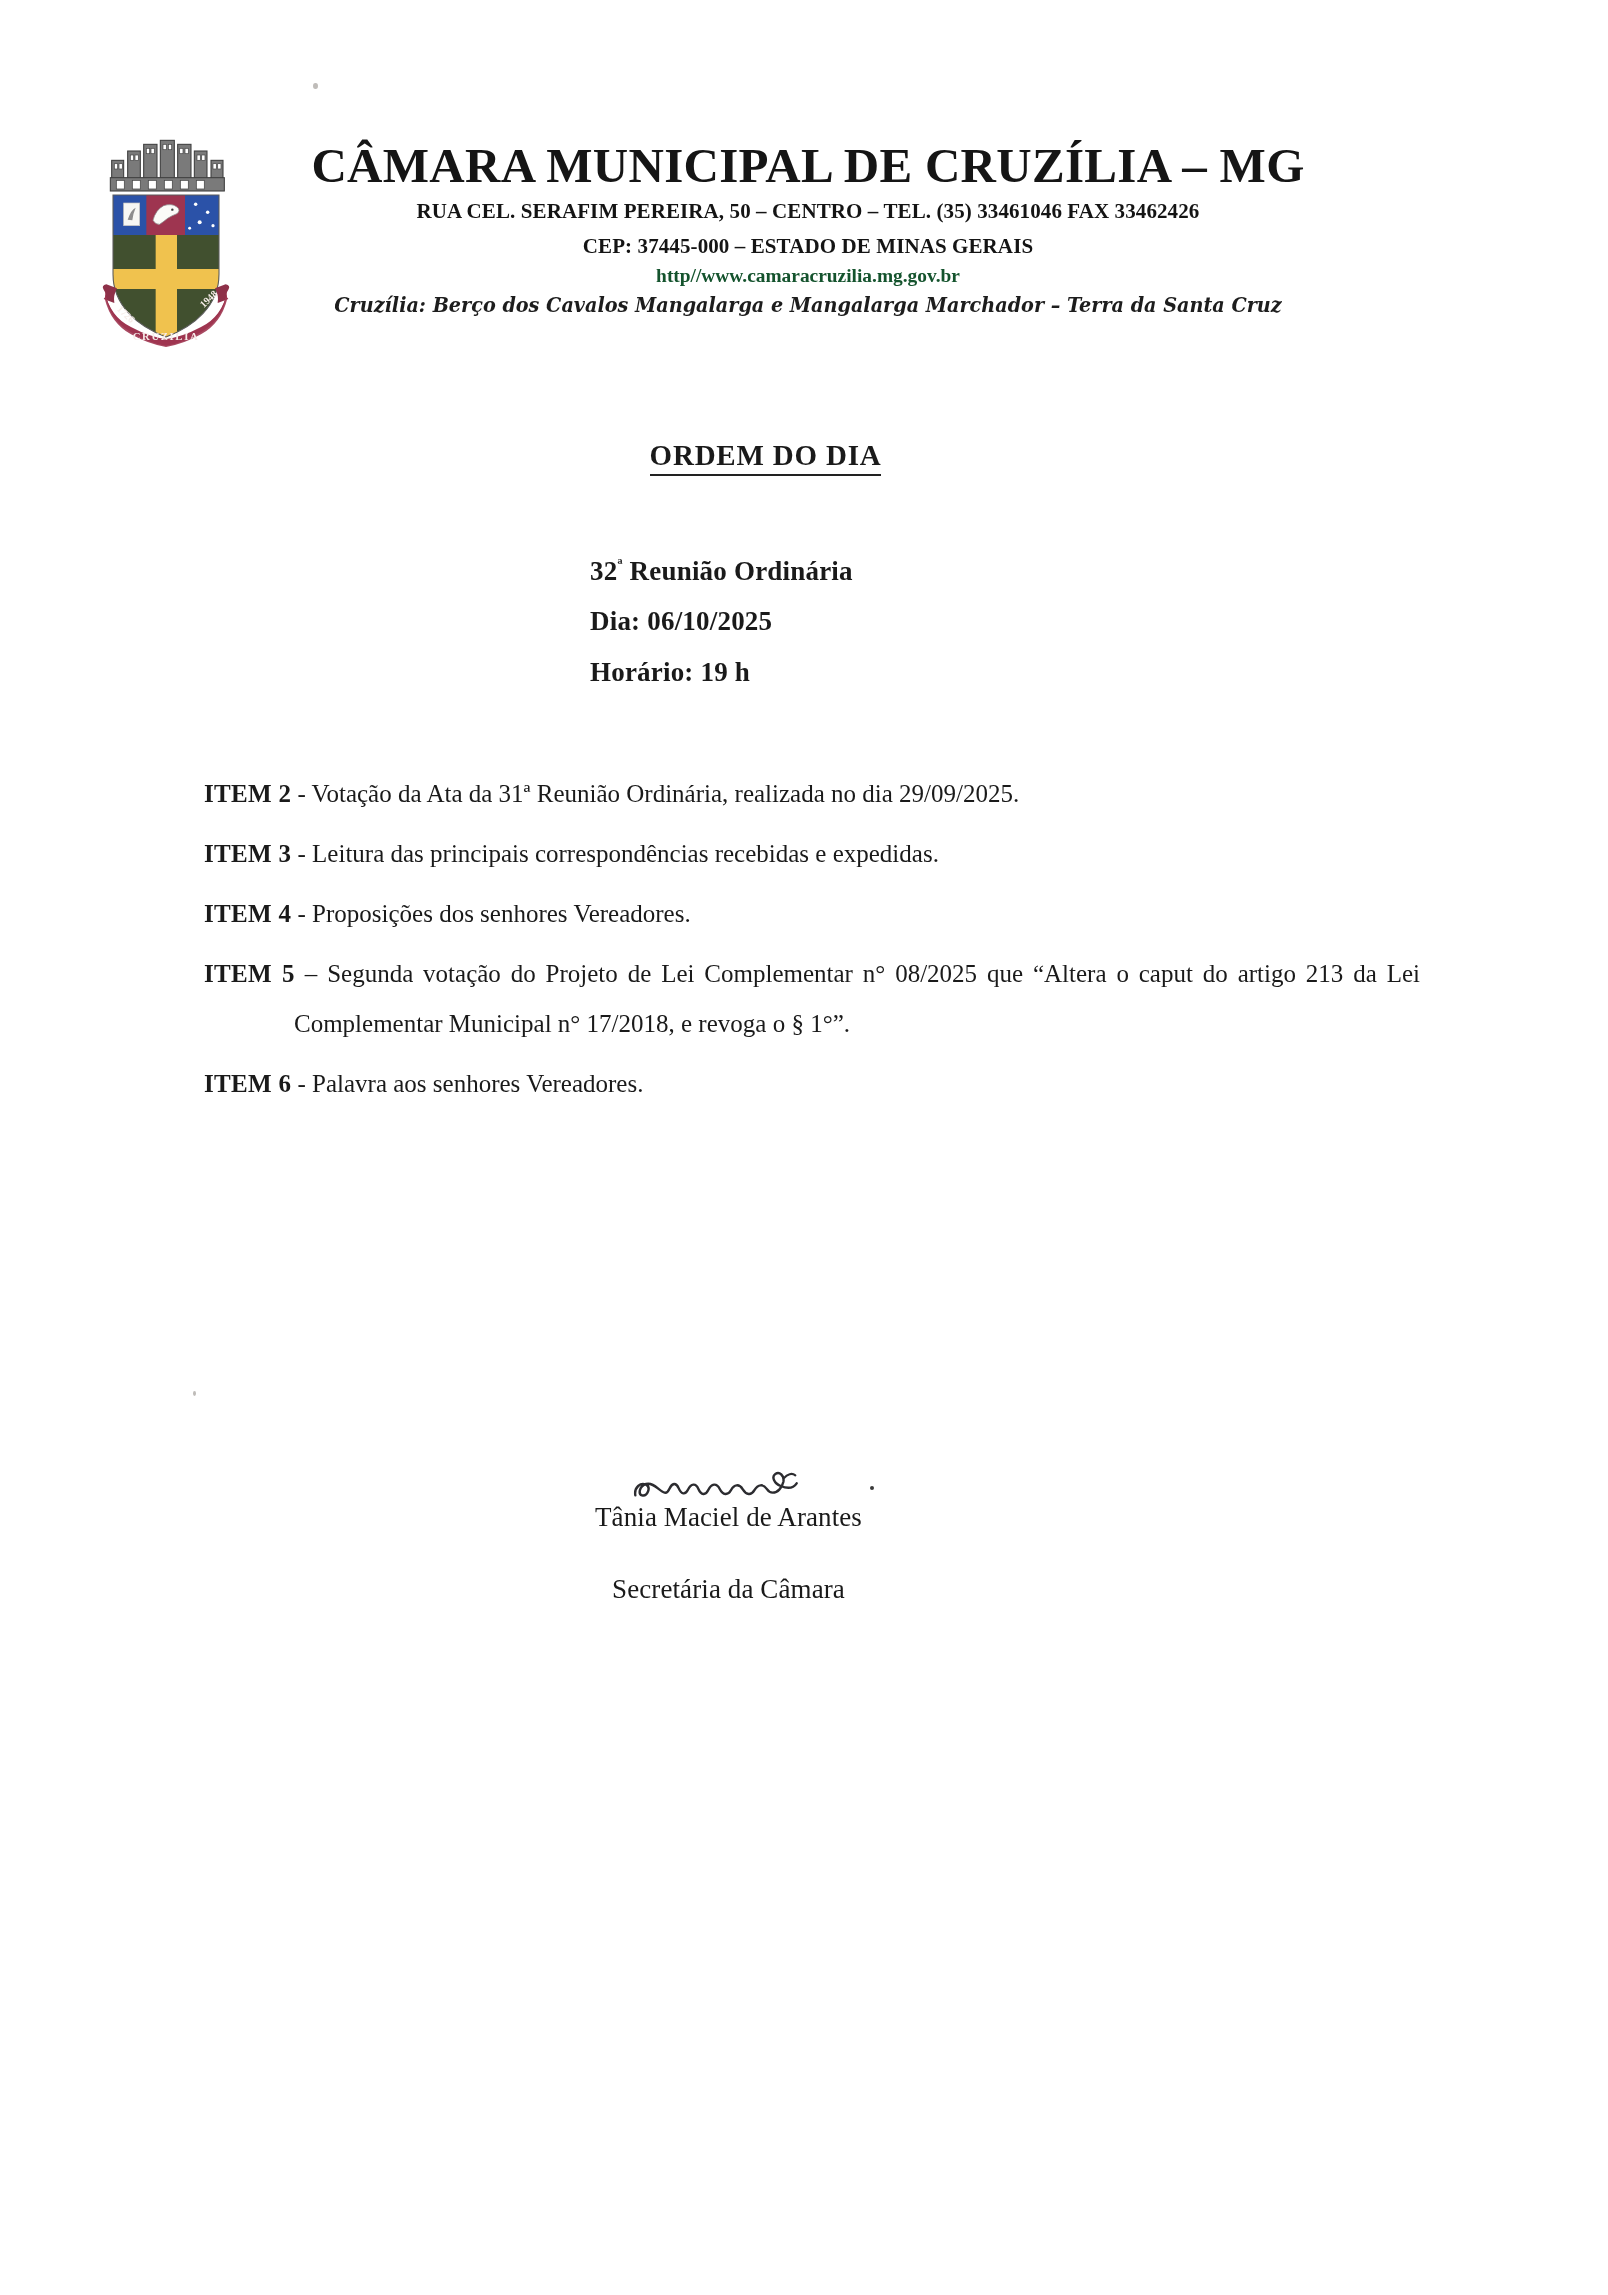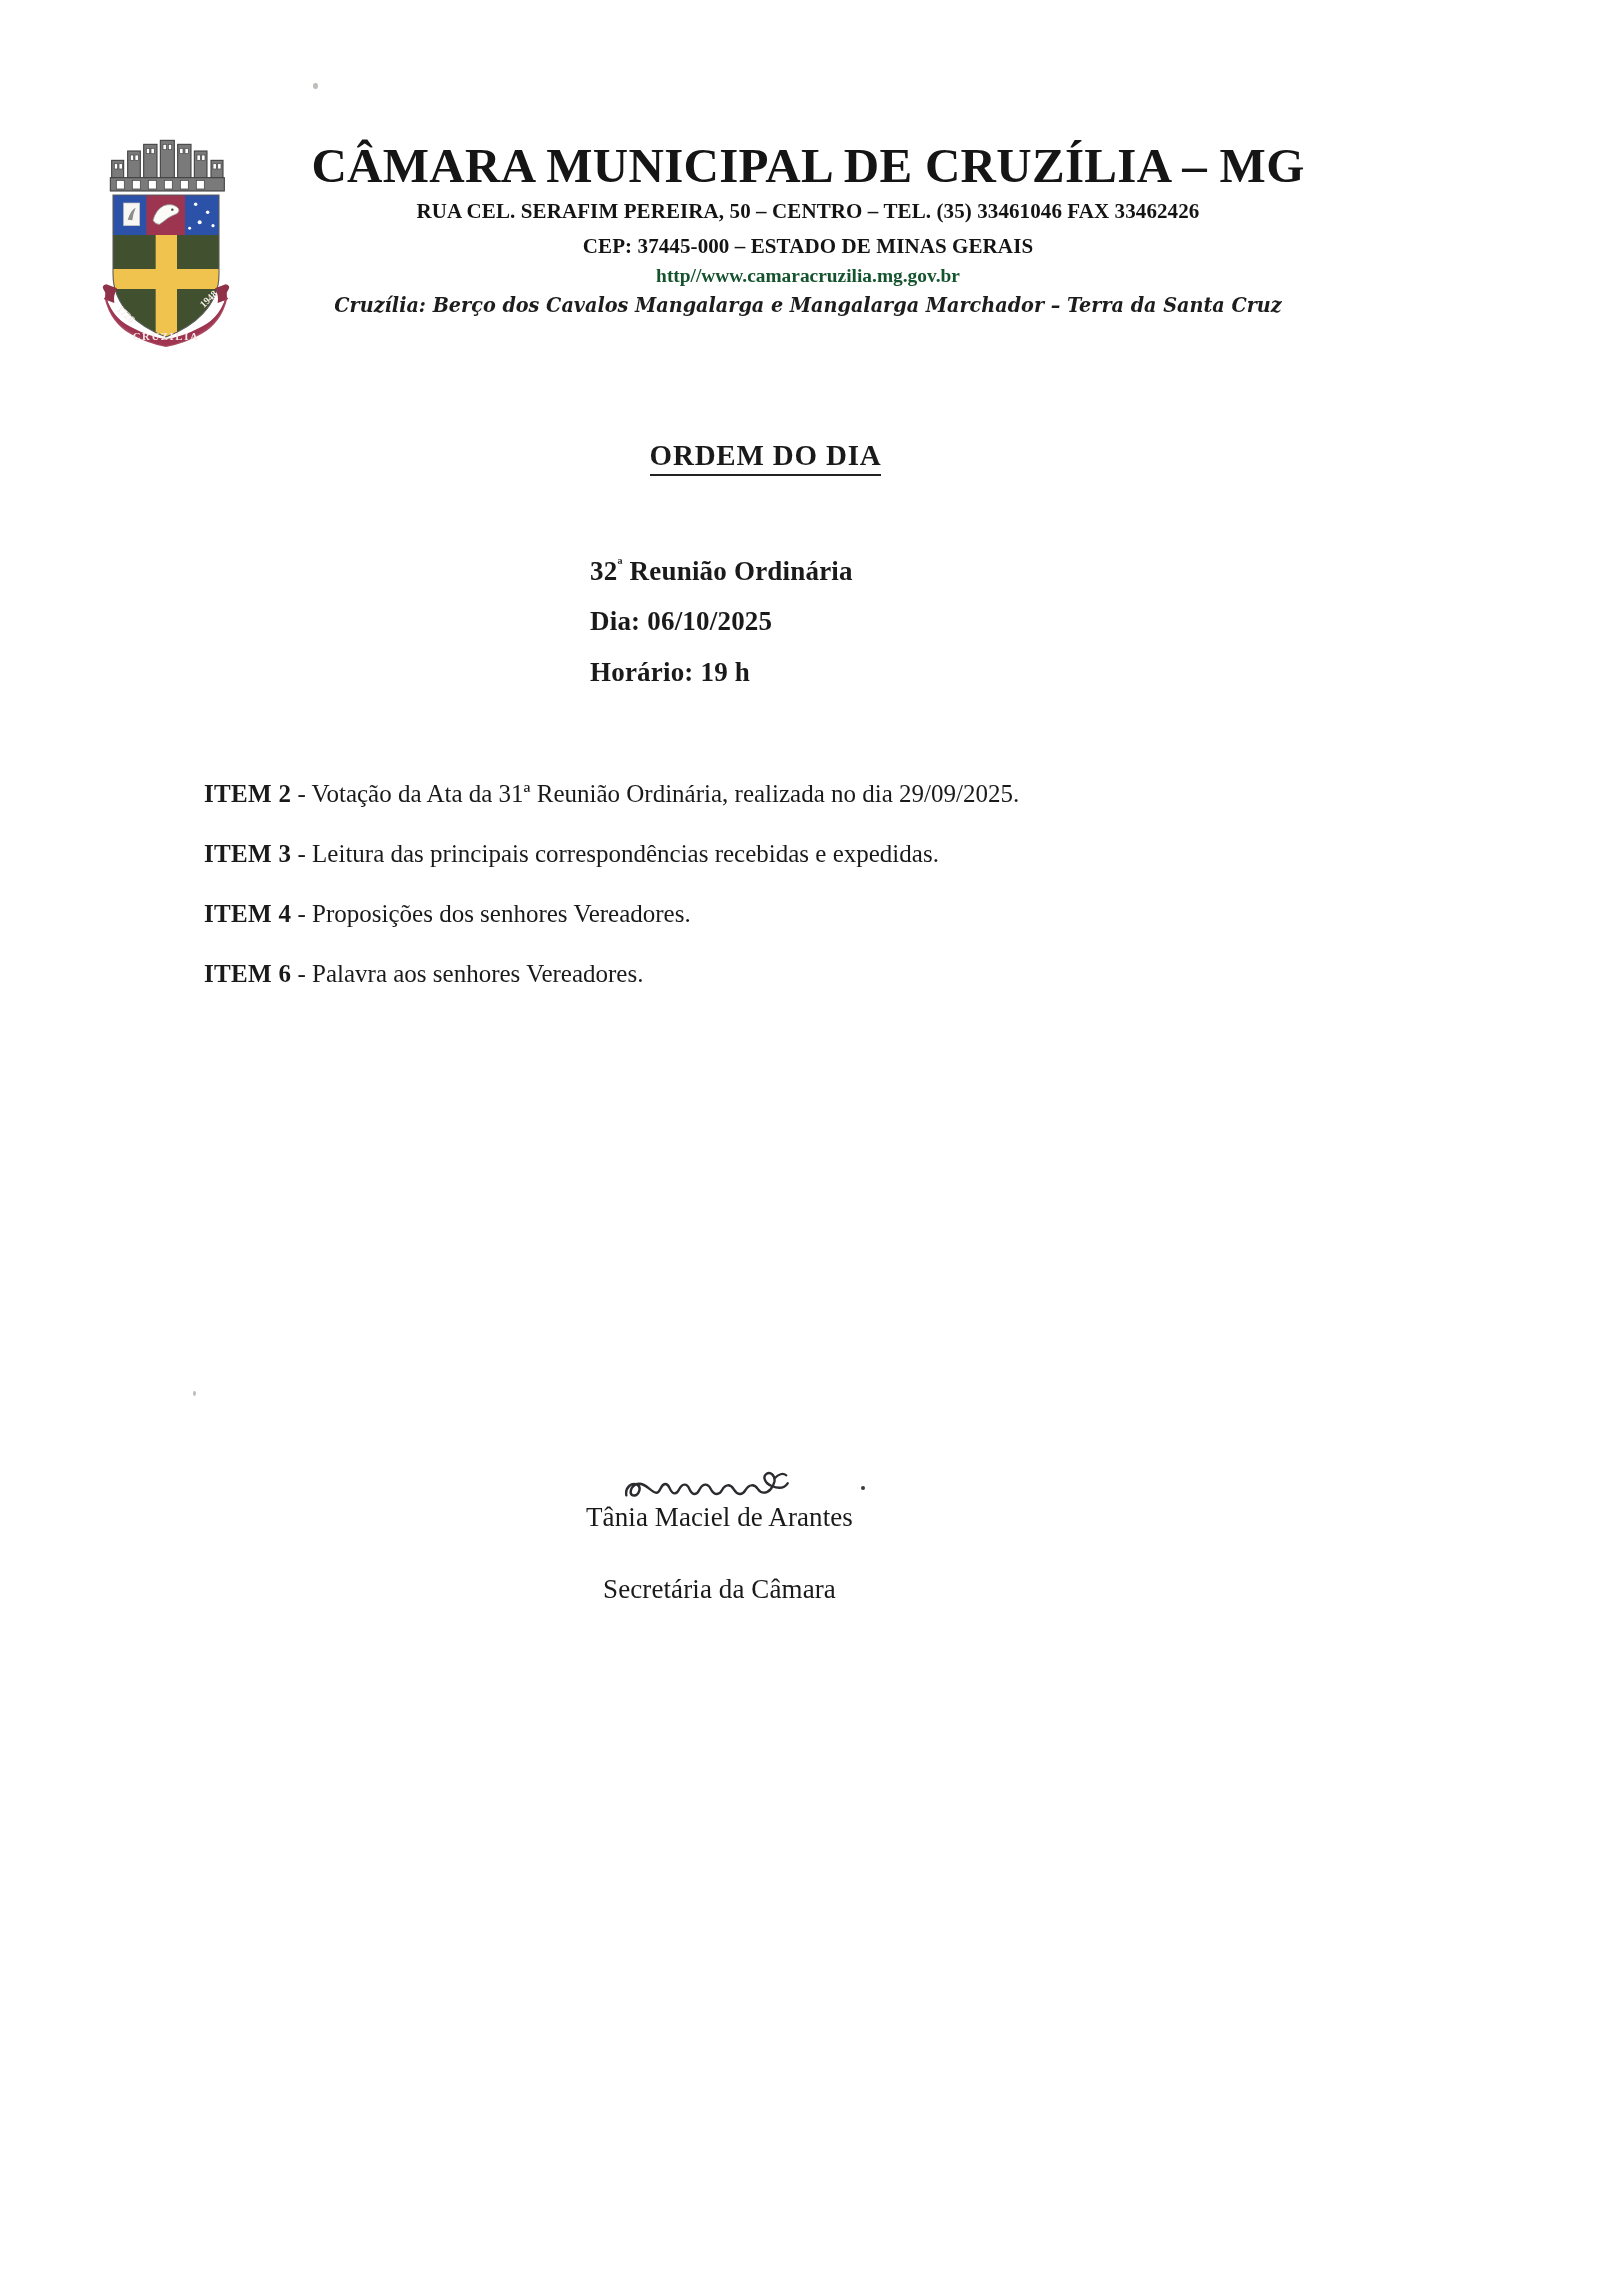--- a/index.html
+++ b/index.html
@@ -137,21 +137,21 @@
     letter-spacing: 0.3px;
   }
   .item-wrap {
     padding-left: 90px;
     text-indent: -90px;
   }
 
   
   .signature {
     position: absolute;
-    left: 8px;
+    left: 17px;
     top: 1501px;
     width: 1423px;
     text-align: center;
   }
   .sig-name-row {
     position: relative;
     display: inline-block;
   }
   .sig-scribble {
     position: absolute;
@@ -302,20 +302,25 @@
         <span class="lbl">ITEM 3</span><span> - </span><span>Leitura das principais correspondências recebidas e expedidas.</span>
       </div>
     </div>
 
     <div class="item no-justify">
       <div class="item-wrap">
         <span class="lbl">ITEM 4</span><span> - </span><span>Proposições dos senhores Vereadores.</span>
       </div>
     </div>
 
+    <div class="item">
+      <div class="item-wrap">
+        <span class="lbl">ITEM 5</span><span> – </span><span>Segunda votação do Projeto de Lei Complementar n° 08/2025 que “Altera o caput do artigo 213 da Lei Complementar Municipal n° 17/2018, e revoga o § 1°”.</span>
+      </div>
+    </div>
 
     <div class="item no-justify">
       <div class="item-wrap">
         <span class="lbl">ITEM 6</span><span> -  </span><span>Palavra aos senhores Vereadores.</span>
       </div>
     </div>
 
   </div>
 
   <div class="signature">

